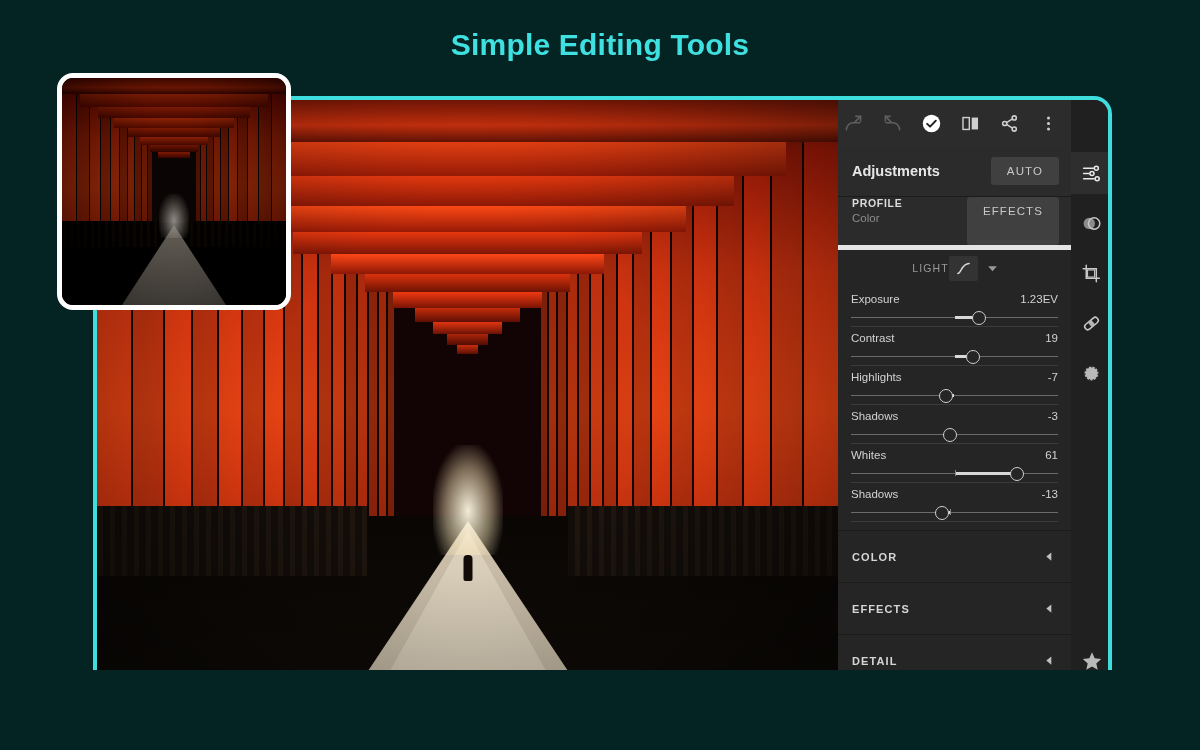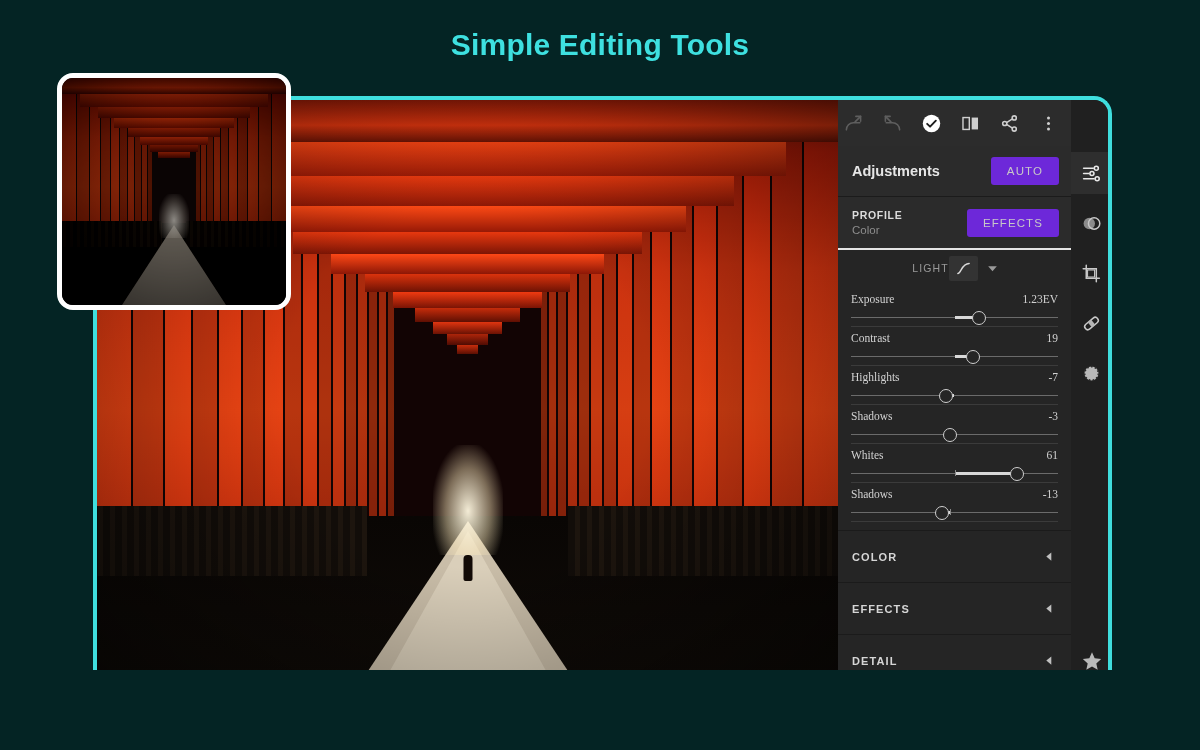--- a/index.html
+++ b/index.html
@@ -131,53 +131,53 @@
 
   .sec-head {
     height: 51px;
     border-bottom: 1px solid #1b1b1b;
     background: #2b2b2b;
     display: flex; align-items: center; justify-content: space-between;
     padding: 0 12px 0 14px;
   }
   .sec-head .title { font-size: 14.5px; font-weight: bold; color: #e6e6e6; }
   .pill-btn {
-    background: #6d28d9;
+    background: #404040;
     color: #c8c8c8;
     font-size: 11.5px;
     letter-spacing: 1.1px;
     padding: 8px 16px;
     border-radius: 3px;
   }
 
   .profile-row {
     height: 53px;
-    border-bottom: 2px solid #e5e5e5;
+    border-bottom: 5px solid #e5e5e5;
     background: #2b2b2b;
-    display: flex; align-items: center; justify-content: space-between;
+    display: flex; justify-content: space-between;
     padding: 0 12px 0 14px;
   }
   .profile-row .plabel { font-size: 10.5px; font-weight: bold; color: #dcdcdc; letter-spacing: .7px; }
   .profile-row .pvalue { font-size: 11.5px; color: #8d8d8d; margin-top: 3px; }
 
   .light-head {
     height: 36px;
     display: flex; align-items: center; justify-content: center;
     padding: 0 12px 0 14px;
     background: #252525;
   }
   .light-head .lbl { font-size: 10.5px; color: #9a9a9a; letter-spacing: 1.1px; }
   .curve-btn {
     width: 29px; height: 25px; background: #333; border-radius: 2px;
     display: flex; align-items: center; justify-content: center; margin-right: 8px;
   }
 
   #sliders { padding: 2px 13px 8px 13px; background: #252525; }
   .slider-row { padding-top: 5px; }
-  .slider-top { display: flex; justify-content: space-between; align-items: baseline; font-family: Liberation Serif, serif; }
+  .slider-top { display: flex; justify-content: space-between; align-items: baseline; }
   .slider-top .sname { font-size: 11.5px; color: #d2d2d2; }
   .slider-top .sval  { font-size: 11.5px; color: #d2d2d2; }
   .track {
     position: relative; height: 18px; margin-top: 4px;
     border-bottom: 1px solid #3b3b3b;
   }
   .track .line {
     position: absolute; left: 0; right: 0; top: 8px; height: 1px; background: #6b6b6b;
   }
   .track .fill {

